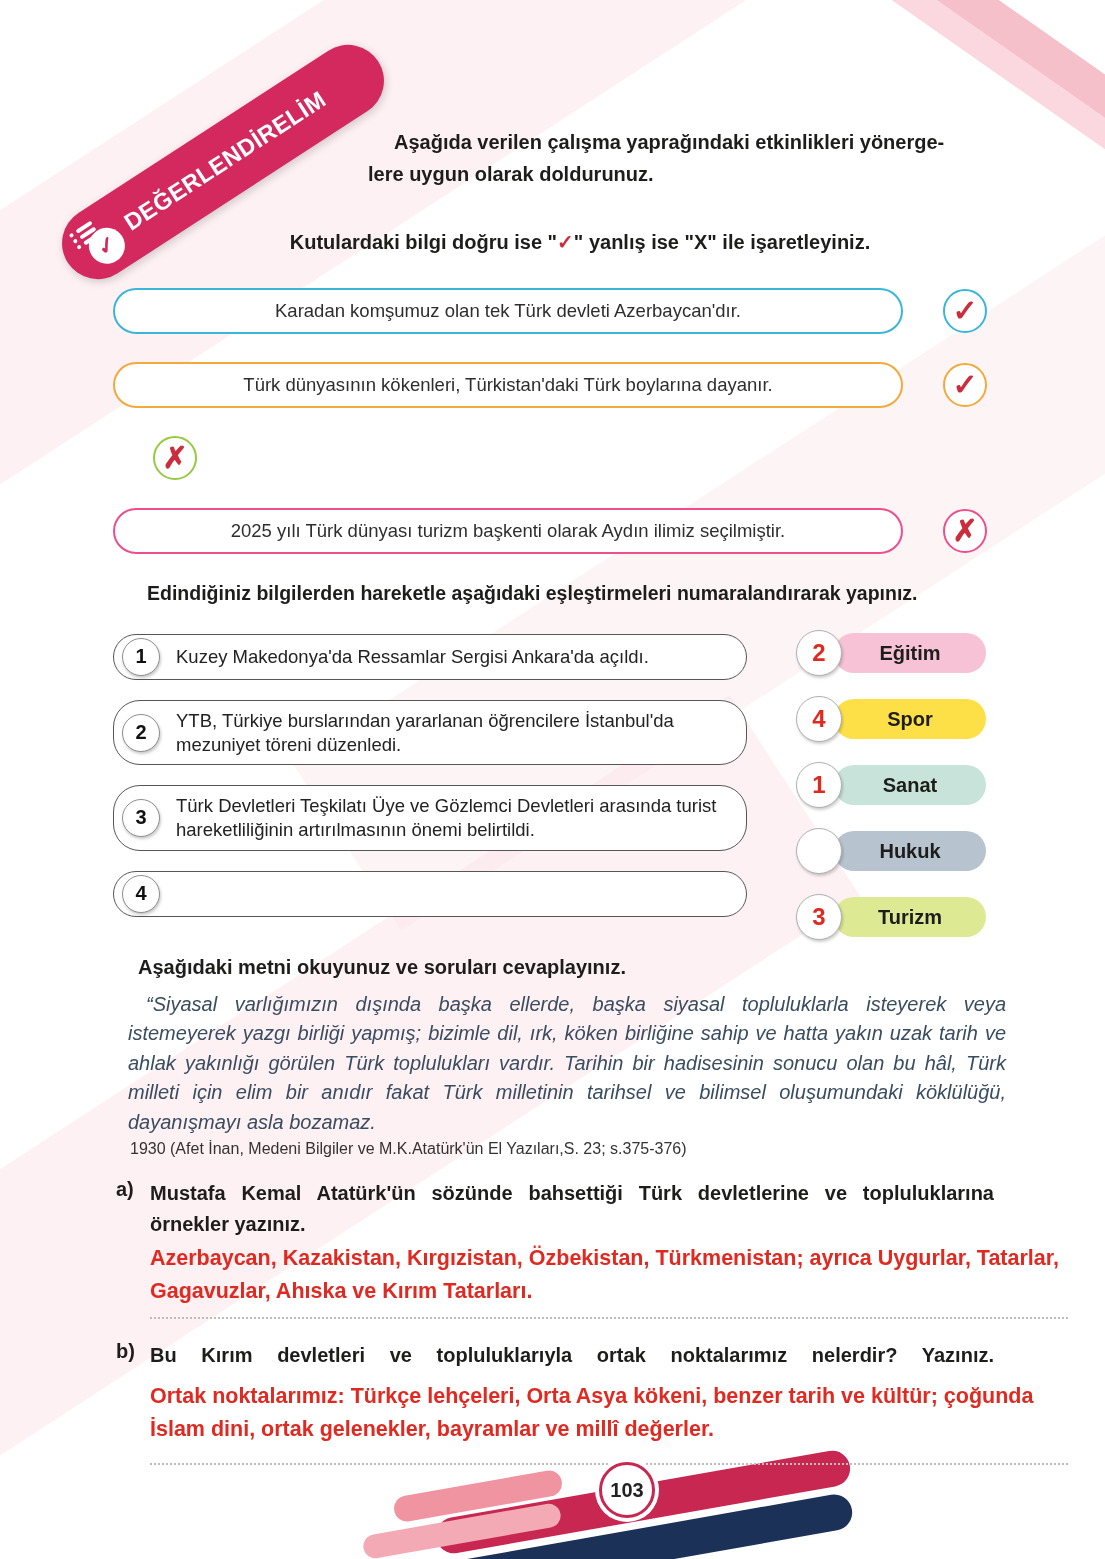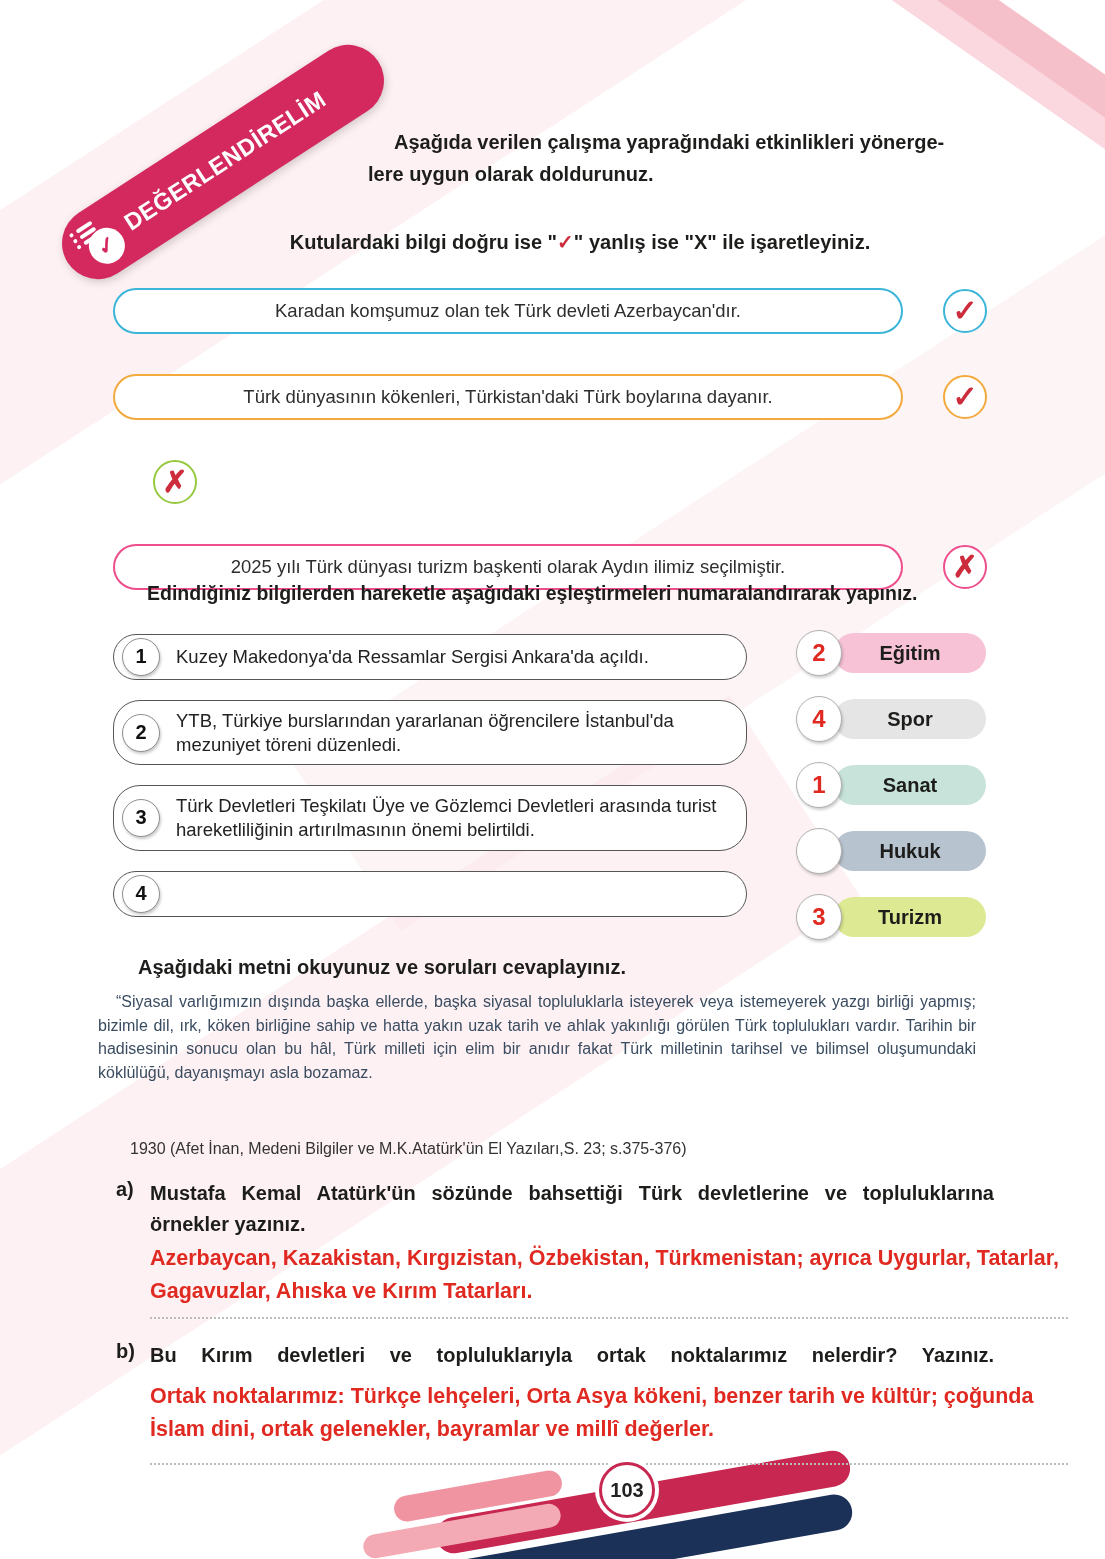--- a/index.html
+++ b/index.html
@@ -24,39 +24,39 @@
 .icon-lines::before{content:"";position:absolute;left:8px;top:0;width:18px;height:3.5px;background:#fff;border-radius:2px;box-shadow:0 7px 0 #fff,0 14px 0 #fff;}
 .icon-lines::after{content:"";position:absolute;left:0;top:0;width:4px;height:4px;background:#fff;border-radius:50%;box-shadow:0 7px 0 #fff,0 14px 0 #fff;}
 .icon-circle{position:absolute;right:2px;bottom:0;width:36px;height:36px;background:#fff;border-radius:50%;display:flex;align-items:center;justify-content:center;font-size:22px;font-weight:bold;color:#d4295e;}
 
 
 .intro{position:absolute;left:362px;top:126px;width:656px;font-size:20px;font-weight:bold;line-height:1.6;z-index:5;margin-left:6px;}
 .intro .l1{padding-left:26px;}
 
 
 .tf-instruction{position:absolute;left:150px;top:230px;width:860px;text-align:center;font-size:20px;font-weight:bold;z-index:5;}
-.tf-list{position:absolute;left:113px;top:288px;width:880px;display:flex;flex-direction:column;gap:40px;z-index:5;}
+.tf-list{position:absolute;left:113px;top:288px;width:880px;display:flex;flex-direction:column;gap:28px;z-index:5;}
 .tf-row{display:flex;align-items:center;}
 .tf-box{flex:0 0 790px;height:46px;background:#fff;border:2.2px solid #999;border-radius:23px;display:flex;align-items:center;justify-content:center;font-size:18.5px;color:#2e2e2e;}
 .tf-mark{margin-left:40px;width:44px;height:44px;border:2.4px solid #999;border-radius:50%;background:#fff;display:flex;align-items:center;justify-content:center;}
 .tf-mark .mark{font-size:30px;font-weight:bold;line-height:1;}
 
 
 .match-instruction{position:absolute;left:138px;top:582px;font-size:19.5px;font-weight:bold;z-index:5;margin-left:9px;}
 .match-list{position:absolute;left:113px;top:634px;width:634px;display:flex;flex-direction:column;gap:20px;z-index:5;}
 .match-item{position:relative;background:#fff;border:1.6px solid #565656;border-radius:27px;padding:8px 22px 8px 62px;font-size:18.5px;line-height:1.28;color:#222;display:flex;align-items:center;min-height:46px;}
 .match-num{position:absolute;left:8px;top:50%;transform:translateY(-50%);width:38px;height:38px;background:#fff;border:1.5px solid #8f8f8f;border-radius:50%;display:flex;align-items:center;justify-content:center;font-weight:bold;font-size:20px;color:#111;box-shadow:1px 2px 3px rgba(0,0,0,.22);}
 .match-cats{position:absolute;left:796px;top:630px;display:flex;flex-direction:column;gap:20px;z-index:5;}
 .cat-row{display:flex;align-items:center;height:46px;}
 .cat-answer{width:46px;height:46px;background:#fff;border:1.8px solid #b0b0b0;border-radius:50%;display:flex;align-items:center;justify-content:center;font-size:24px;font-weight:bold;z-index:2;box-shadow:1px 2px 3px rgba(0,0,0,.2);}
 .cat-chip{margin-left:-8px;width:152px;height:40px;border-radius:20px;display:flex;align-items:center;justify-content:center;font-size:20px;font-weight:bold;color:#1d1d1b;background:#eee;}
 
 
 .read-instruction{position:absolute;left:138px;top:956px;font-size:20px;font-weight:bold;z-index:5;}
-.quote{position:absolute;left:98px;top:990px;width:878px;font-size:16px;color:#3a4c60;text-align:justify;line-height:1.47;text-indent:18px;z-index:5;}
+.quote{position:absolute;left:128px;top:990px;width:878px;font-size:20px;font-style:italic;color:#3a4c60;text-align:justify;line-height:1.47;text-indent:18px;z-index:5;}
 .quote-source{position:absolute;left:130px;top:1140px;width:878px;text-align:left;font-size:16px;color:#333;z-index:5;}
 
 
 .question{position:absolute;left:116px;width:878px;display:flex;z-index:5;}
 .q-label{font-weight:bold;font-size:20px;flex:0 0 34px;}
 .q-text{font-weight:bold;font-size:20px;text-align:justify;line-height:1.55;flex:1;}
 .qa{top:1178px;}
 .qb{top:1340px;}
 .qb .q-text{text-align-last:justify;}
 .answer{position:absolute;left:150px;width:918px;font-size:21.5px;font-weight:bold;line-height:1.55;color:#e02920;z-index:5;}
@@ -154,21 +154,21 @@
   </div>
 </div>
 
 <div class="match-cats">
   <div class="cat-row">
     <span class="cat-answer" style="color: rgb(224, 41, 32);">2</span>
     <span class="cat-chip" style="background-color: rgb(247, 194, 214);">Eğitim</span>
   </div>
   <div class="cat-row">
     <span class="cat-answer" style="color: rgb(224, 41, 32);">4</span>
-    <span class="cat-chip" style="background-color: #e5e5e5;">Spor</span>
+    <span class="cat-chip" style="background-color: #fde047;">Spor</span>
   </div>
   <div class="cat-row">
     <span class="cat-answer" style="color: rgb(224, 41, 32);">1</span>
     <span class="cat-chip" style="background-color: rgb(200, 228, 218);">Sanat</span>
   </div>
   <div class="cat-row">
     <span class="cat-answer" style="color: rgb(224, 41, 32);"></span>
     <span class="cat-chip" style="background-color: rgb(183, 195, 207);">Hukuk</span>
   </div>
   <div class="cat-row">

